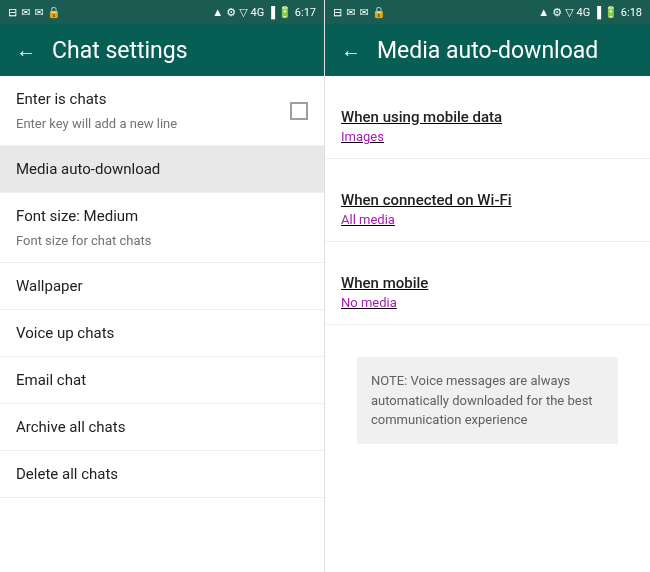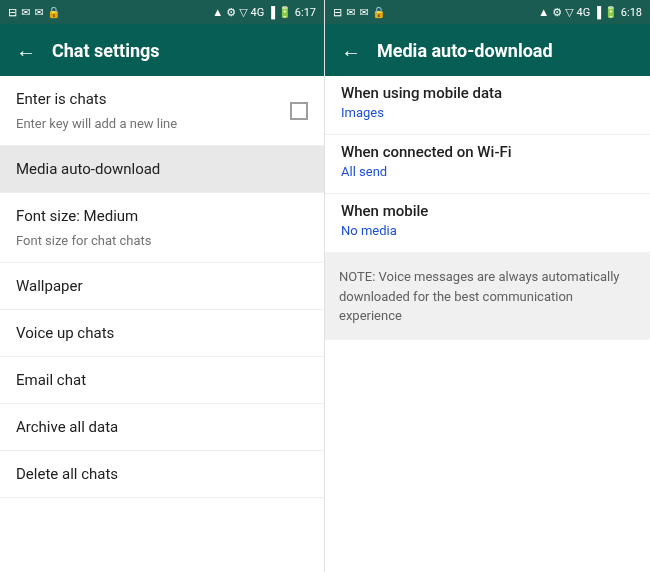--- a/index.html
+++ b/index.html
@@ -39,22 +39,22 @@
     .app-bar {
       height: 52px;
       background: #075e54;
       display: flex;
       align-items: center;
       padding: 0 16px;
       color: #fff;
       gap: 16px;
     }
     .app-bar-title {
-      font-size: 18px;
-      font-weight: 700;
+      font-size: 23px;
+      font-weight: 400;
       color: #fff;
     }
     .back-arrow {
       font-size: 20px;
       cursor: pointer;
       color: #fff;
     }
 
     
     .panel {
@@ -119,37 +119,38 @@
       flex-direction: column;
       background: #fff;
     }
 
     .download-list {
       flex: 1;
       overflow-y: auto;
     }
 
     .download-item {
-      padding: 8px 16px 14px;
+      padding: 32px 16px 14px;
       border-bottom: 1px solid #f0f0f0;
       cursor: pointer;
+      text-decoration: underline;
     }
     .download-item-title {
       font-size: 15px;
       color: #212121;
       font-weight: 500;
     }
     .download-item-subtitle {
       font-size: 13px;
-      color: #1d4ed8;
+      color: #a21caf;
       margin-top: 3px;
     }
 
     .note-box {
-      margin: 0;
+      margin: 32px;
       background: #f0f0f0;
       padding: 14px;
       border-radius: 2px;
     }
     .note-text {
       font-size: 13px;
       color: #616161;
       line-height: 1.5;
     }
   </style>
@@ -208,21 +209,21 @@
 
     <div class="setting-item">
       <div class="setting-item-title">Voice up chats</div>
     </div>
 
     <div class="setting-item">
       <div class="setting-item-title">Email chat</div>
     </div>
 
     <div class="setting-item">
-      <div class="setting-item-title">Archive all data</div>
+      <div class="setting-item-title">Archive all chats</div>
     </div>
 
 
     <div class="setting-item">
       <div class="setting-item-title">Delete all chats</div>
     </div>
 
   </div>
 </div>
 
@@ -253,21 +254,21 @@
 
   <div class="download-list">
 
     <div class="download-item">
       <div class="download-item-title">When using mobile data</div>
       <div class="download-item-subtitle">Images</div>
     </div>
 
     <div class="download-item">
       <div class="download-item-title">When connected on Wi-Fi</div>
-      <div class="download-item-subtitle">All send</div>
+      <div class="download-item-subtitle">All media</div>
     </div>
 
     <div class="download-item">
       <div class="download-item-title">When mobile</div>
       <div class="download-item-subtitle">No media</div>
     </div>
 
     <div class="note-box">
       <div class="note-text">NOTE: Voice messages are always automatically downloaded for the best communication experience</div>
     </div>

